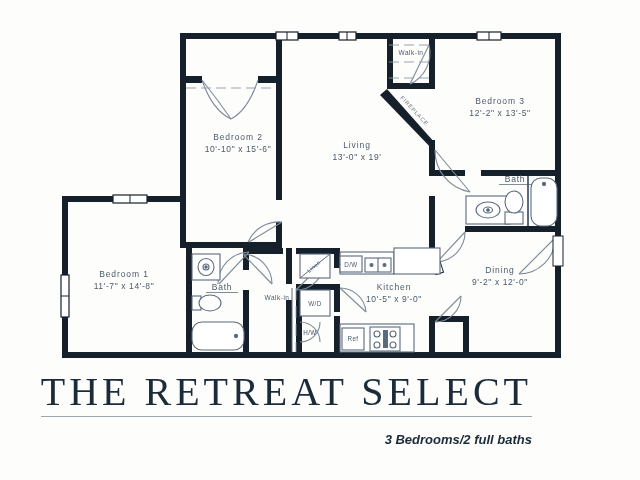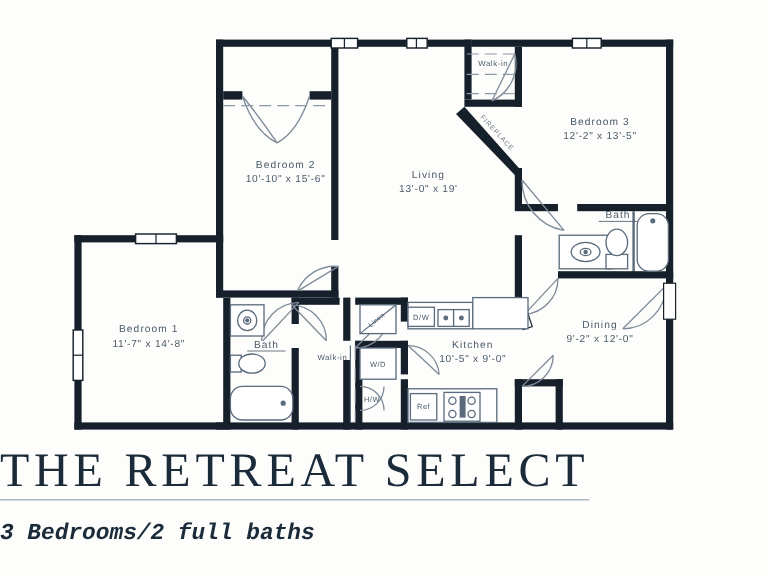--- a/index.html
+++ b/index.html
@@ -23,39 +23,39 @@
   #plan-svg {
     position: absolute;
     left: 0;
     top: 0;
   }
   .title-block {
     position: absolute;
     left: 0;
     top: 372px;
     width: 532px;
-    text-align: left;
+    text-align: right;
   }
   .plan-title {
     font-family: "Liberation Serif", "DejaVu Serif", serif;
     font-size: 40px;
     letter-spacing: 4px;
     color: #1b2b3a;
     line-height: 1.0;
     font-weight: normal;
     margin: 0;
     padding: 0 0 4px 0;
     display: inline-block;
     border-bottom: 1px solid #9aa6b0;
   }
   .plan-sub {
-    font-family: Liberation Mono, monospace;
+    font-family: Liberation Sans, sans-serif;
     font-style: italic;
     font-weight: bold;
-    font-size: 19px;
+    font-size: 13px;
     color: #1b2b3a;
     margin-top: 13px;
     line-height: 1.55;
   }
   .plan-sub div { white-space: nowrap; }
 </style>
 </head>
 <body>
 
 <div id="page">

